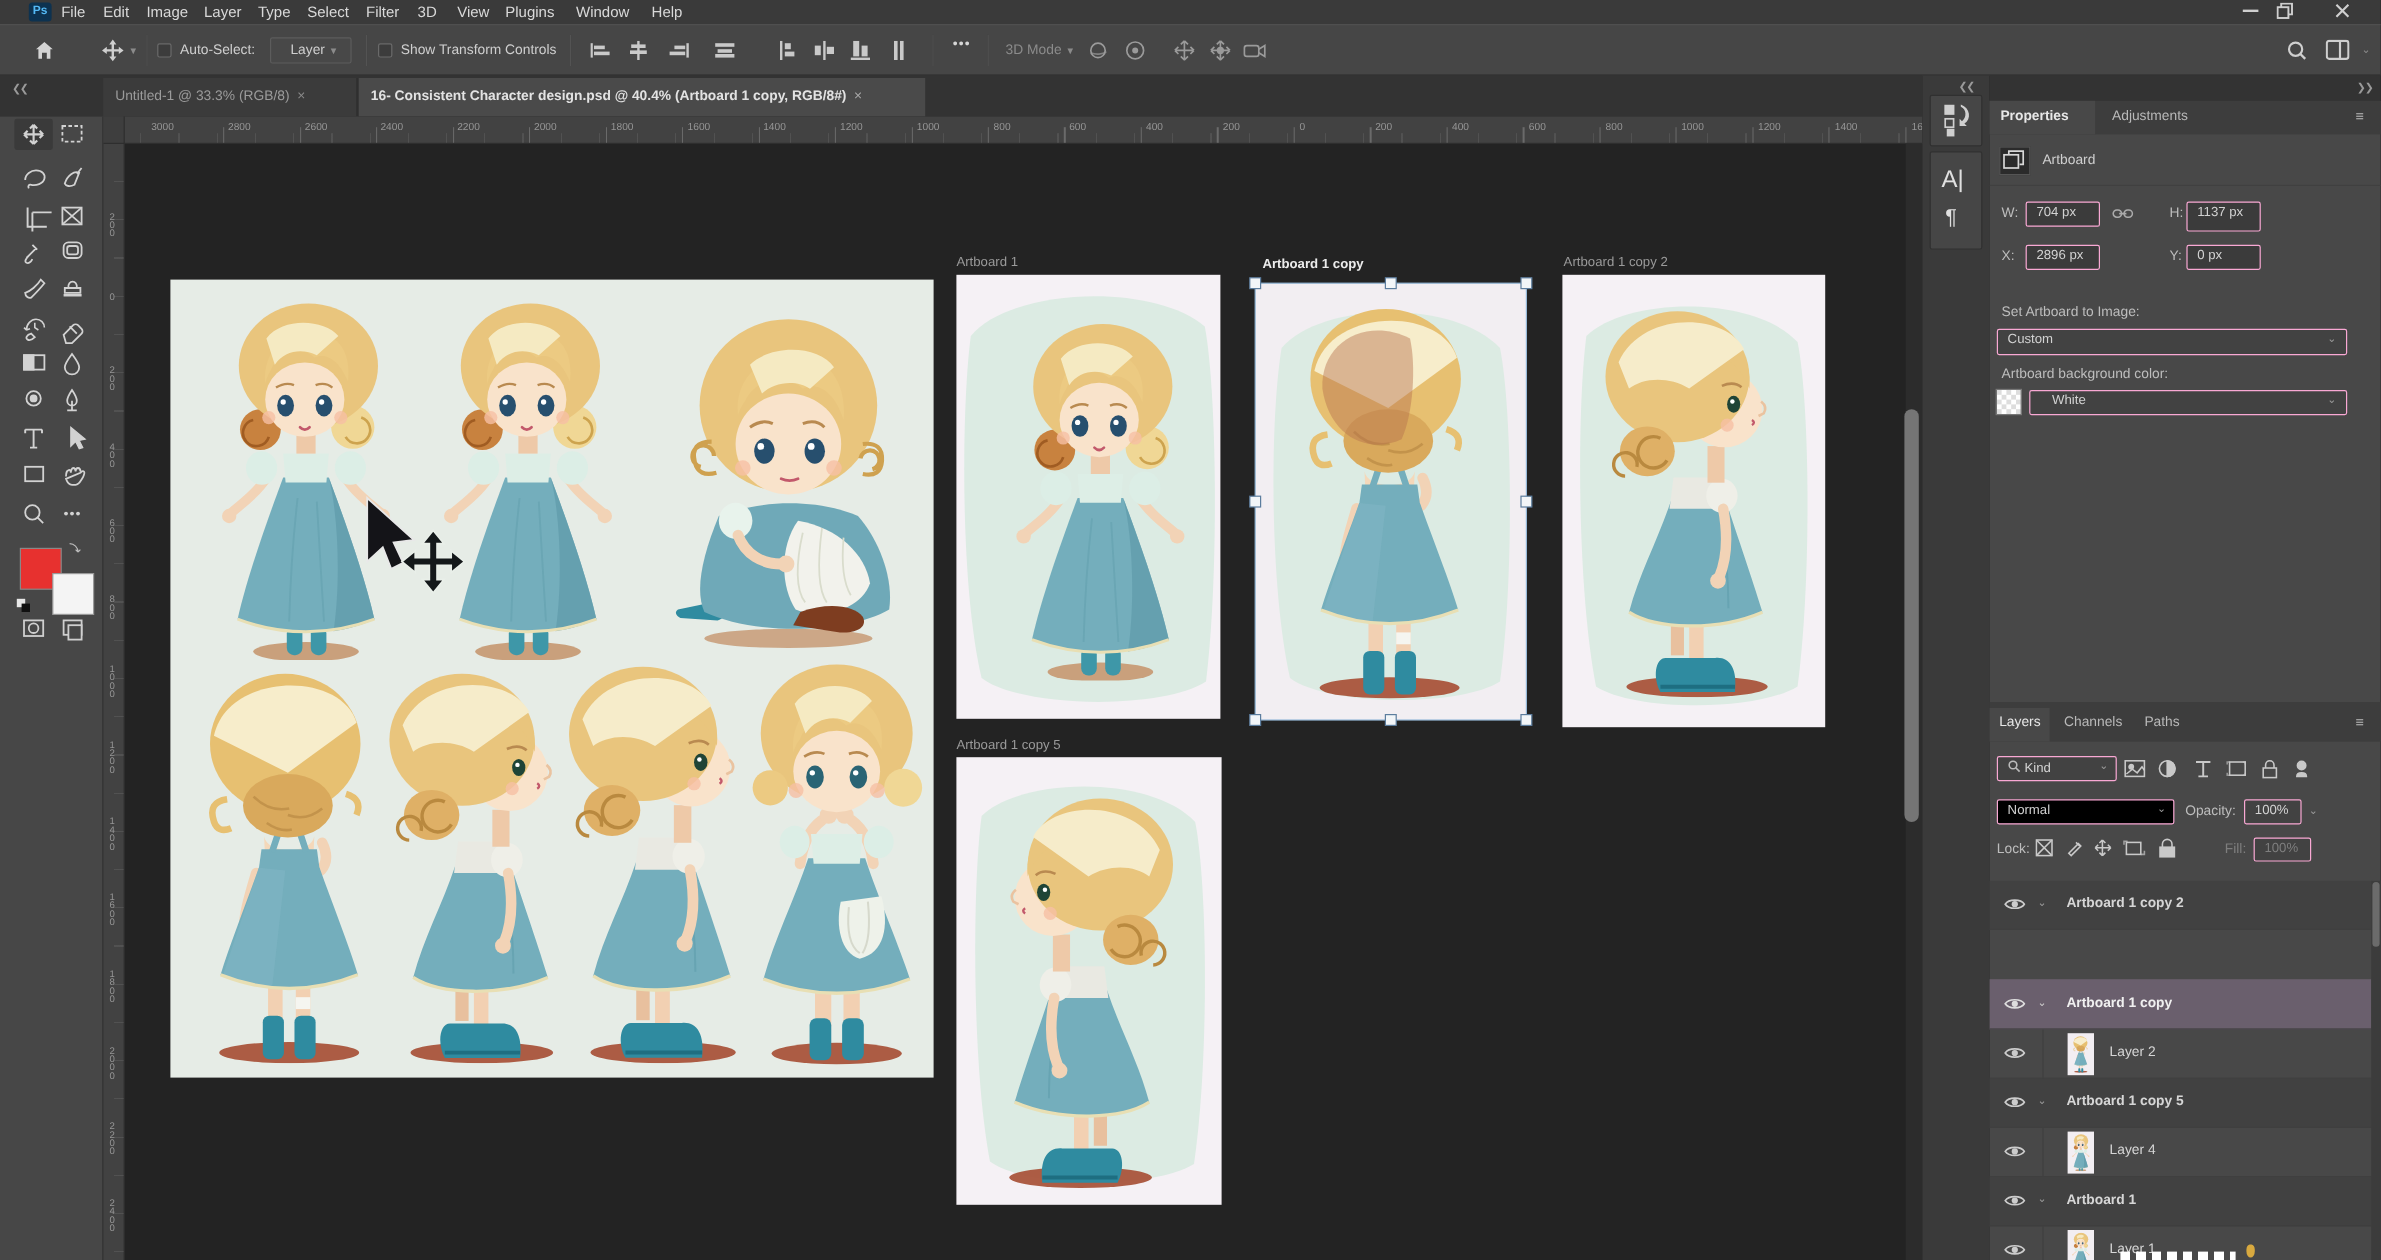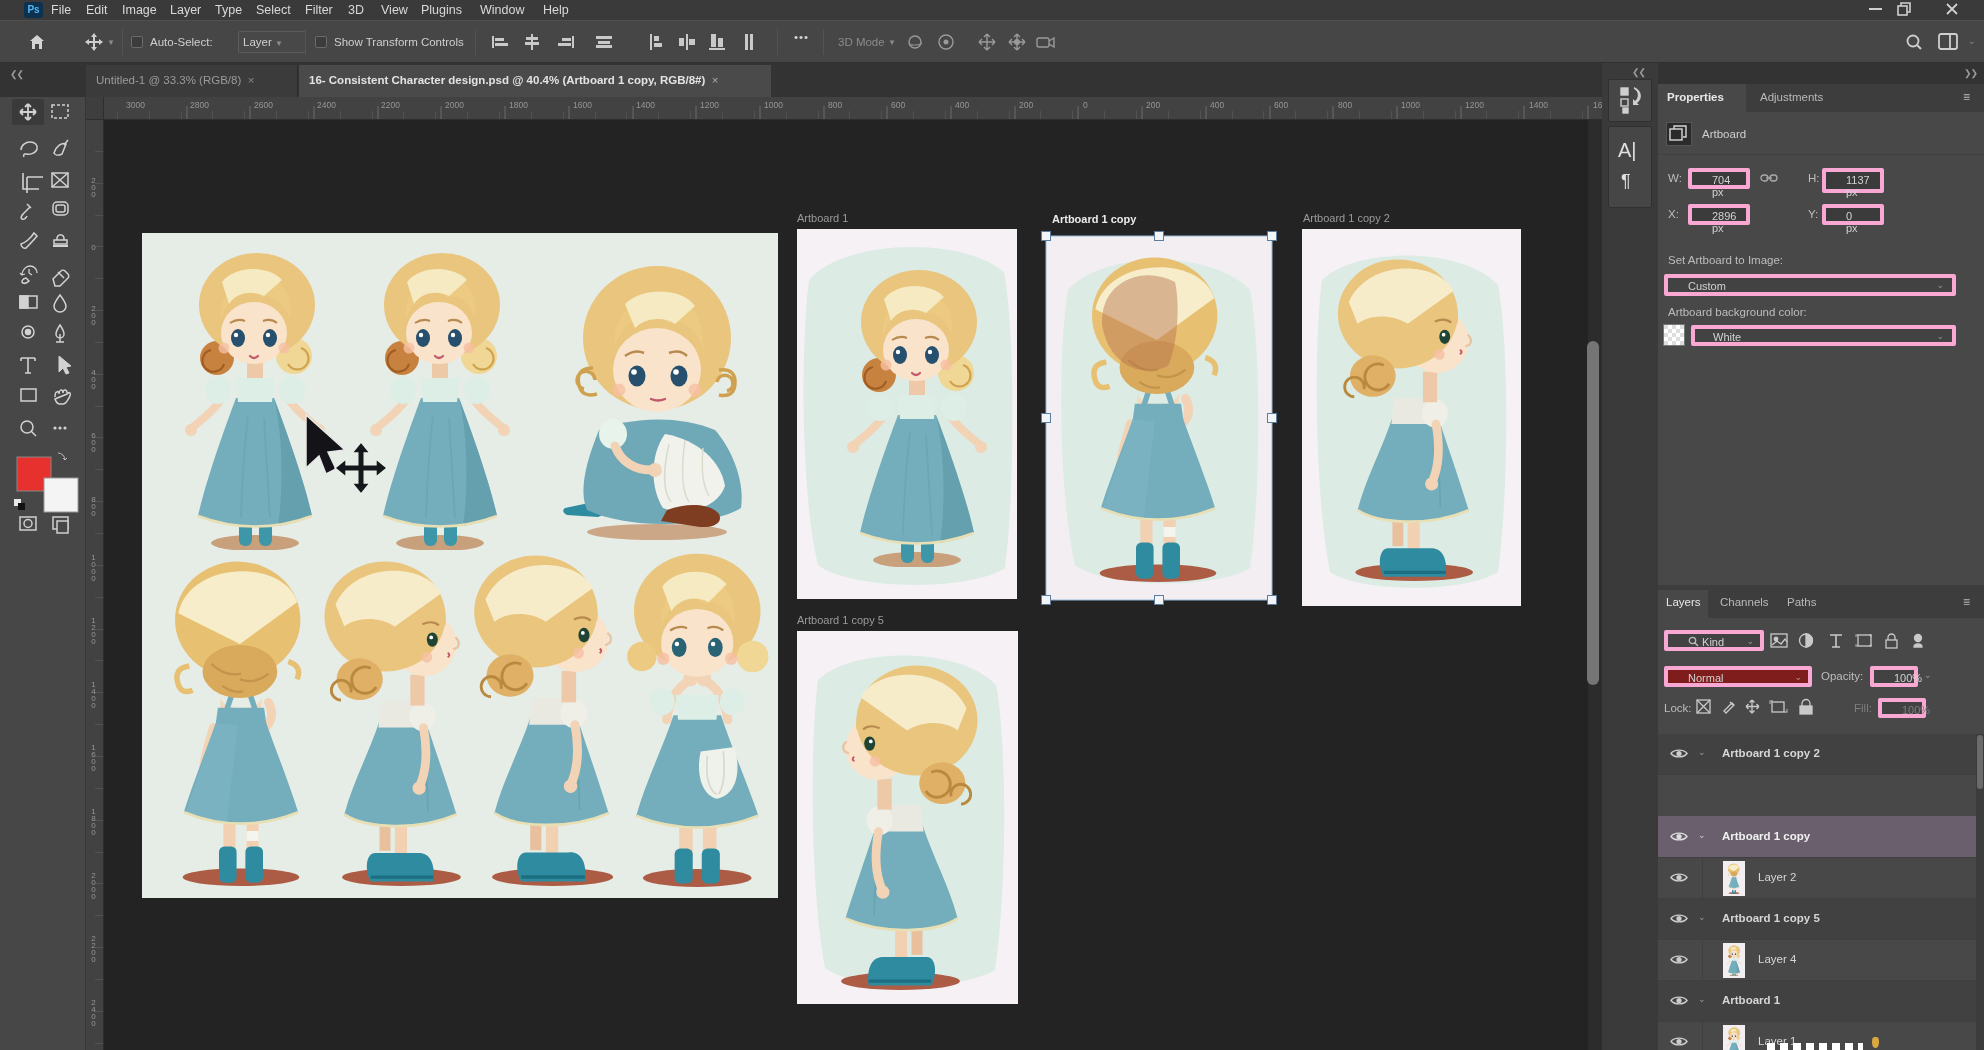--- a/index.html
+++ b/index.html
@@ -32,21 +32,21 @@
 #canvas{left:104px;top:120px;width:1484px;height:930px;background:#232323;overflow:hidden}
 #cscroll{left:1588px;top:120px;width:14px;height:930px;background:#2c2c2c}
 #cthumb{left:1587px;top:341px;width:12px;height:344px;background:#757575;border-radius:6px}
 
 #gutter{left:1602px;top:63px;width:56px;height:987px;background:#3a3a3a}
 .gcell{position:absolute;left:6px;width:44px;background:#464646;border:1px solid #303030;border-radius:2px}
 #props{left:1658px;top:84px;width:326px;height:501px;background:#484848}
 #ptabs{left:1658px;top:63px;width:326px;height:21px;background:#333333}
 #layers{left:1658px;top:585px;width:326px;height:465px;background:#484848}
 .ptab{position:absolute;font-size:11.5px;color:#b9b9b9}
-.field{position:absolute;background:#3b3b3b;border:4px solid #f9a8d4;border-radius:2px;color:#d2d2d2;font-size:11px;padding:2px 20px}
+.field{position:absolute;background:#3b3b3b;border:1px solid #f9a8d4;border-radius:2px;color:#d2d2d2;font-size:11px;padding:2px 8px}
 .plabel{position:absolute;color:#bdbdbd;font-size:11.5px}
 .lrow{position:absolute;left:0;width:318px;height:41px;border-bottom:1px solid #3f3f3f}
 </style></head>
 <body>
 <div id="stage">
 
 <div class="abs" id="menubar">
   <div id="pslogo">Ps</div>
   <span class="mi" style="left:51px">File</span>
       <span class="mi" style="left:86px">Edit</span>
@@ -74,21 +74,21 @@
   <svg class="abs" style="left:28px;top:12px" width="18" height="18" viewBox="0 0 18 18">
         <path d="M9 2 L16 8 L14 8 L14 16 L11 16 L11 11 L7 11 L7 16 L4 16 L4 8 L2 8 Z" fill="#d4d4d4"></path>
       </svg>
   <svg class="abs" style="left:84px;top:11px" width="20" height="20" viewBox="0 0 20 20">
         <path d="M10 1 L13 5 L11 5 L11 9 L15 9 L15 7 L19 10 L15 13 L15 11 L11 11 L11 15 L13 15 L10 19 L7 15 L9 15 L9 11 L5 11 L5 13 L1 10 L5 7 L5 9 L9 9 L9 5 L7 5 Z" fill="#cfcfcf"></path>
       </svg>
   <span class="abs dim" style="left:107px;top:17px;font-size:8px">▼</span>
   <div class="sep" style="left:122px"></div>
   <div class="cbx" style="left:131px"></div>
   <span class="abs" style="left:150px;top:15px">Auto-Select:</span>
-  <div class="drop" style="left:238px;top:10px;width:68px;height:22px;line-height:20px;padding-left:4px">Layer <span class="dim" style="font-size:8px">▼</span></div>
+  <div class="drop" style="left:225px;top:10px;width:68px;height:22px;line-height:20px;padding-left:16px">Layer <span class="dim" style="font-size:8px">▼</span></div>
   <div class="sep" style="left:305px"></div>
   <div class="cbx" style="left:315px"></div>
   <span class="abs" style="left:334px;top:15px">Show Transform Controls</span>
   <div class="sep" style="left:475px"></div>
   <svg class="abs" style="left:492px;top:13px" width="270" height="16" viewBox="0 0 270 16">
     <g fill="#c9c9c9">
           <rect x="0" y="2" width="2" height="12"></rect>
           <rect x="3" y="4" width="9" height="3"></rect>
           <rect x="3" y="9" width="13" height="3"></rect>
     <g transform="translate(33,0)">
@@ -547,21 +547,21 @@
           <path d="M36 2 a6.5 6.5 0 0 1 0 13 z" fill="#c9c9c9"></path>
     <path d="M60 3 h12 M66 3 v12 M62 15 h8" stroke-width="1.6"></path>
     <rect x="88" y="3" width="13" height="11"></rect>
           <path d="M86 5 v-2 h2 M99 3 h2 v2 M86 12 v2 h2 M99 14 h2 v-2" opacity=".6"></path>
     <rect x="116" y="8" width="11" height="8"></rect>
           <path d="M118 8 v-2.5 a3.5 3.5 0 0 1 7 0 V8"></path>
     <circle cx="148" cy="6" r="3.5" fill="#c9c9c9"></circle>
           <path d="M144 15 c0 -4 8 -4 8 0 z" fill="#c9c9c9"></path>
   </g>
       </svg>
-  <div class="field" style="left:6px;top:81px;width:148px;height:21px;background:#7f1d1d">Normal<span style="position:absolute;right:6px;color:#999;font-size:9px">⌄</span></div>
+  <div class="field" style="left:6px;top:81px;width:148px;height:21px;background:#000000">Normal<span style="position:absolute;right:6px;color:#999;font-size:9px">⌄</span></div>
   <span class="plabel" style="left:163px;top:85px">Opacity:</span>
   <div class="field" style="left:212px;top:81px;width:48px;height:21px;background:#424242">100%</div>
   <span class="abs" style="left:266px;top:85px;color:#999;font-size:9px">⌄</span>
   <span class="plabel" style="left:6px;top:117px">Lock:</span>
   <svg class="abs" style="left:38px;top:113px" width="140" height="18" viewBox="0 0 140 18">
         <g fill="none" stroke="#c9c9c9" stroke-width="1.3">
     <rect x="1" y="2" width="13" height="13"></rect>
           <path d="M1 2 l13 13 M14 2 L1 15"></path>
     <path d="M28 13 l8 -8 2 2 -8 8 z M34 4 l3 3"></path>
     <path d="M56 2 v13 M50 8.5 h13 M56 2 l-2.5 2.5 M56 2 l2.5 2.5 M56 15 l-2.5 -2.5 M56 15 l2.5 -2.5 M50 8.5 l2.5 -2.5 M50 8.5 l2.5 2.5 M63 8.5 l-2.5 -2.5 M63 8.5 l-2.5 2.5"></path>

